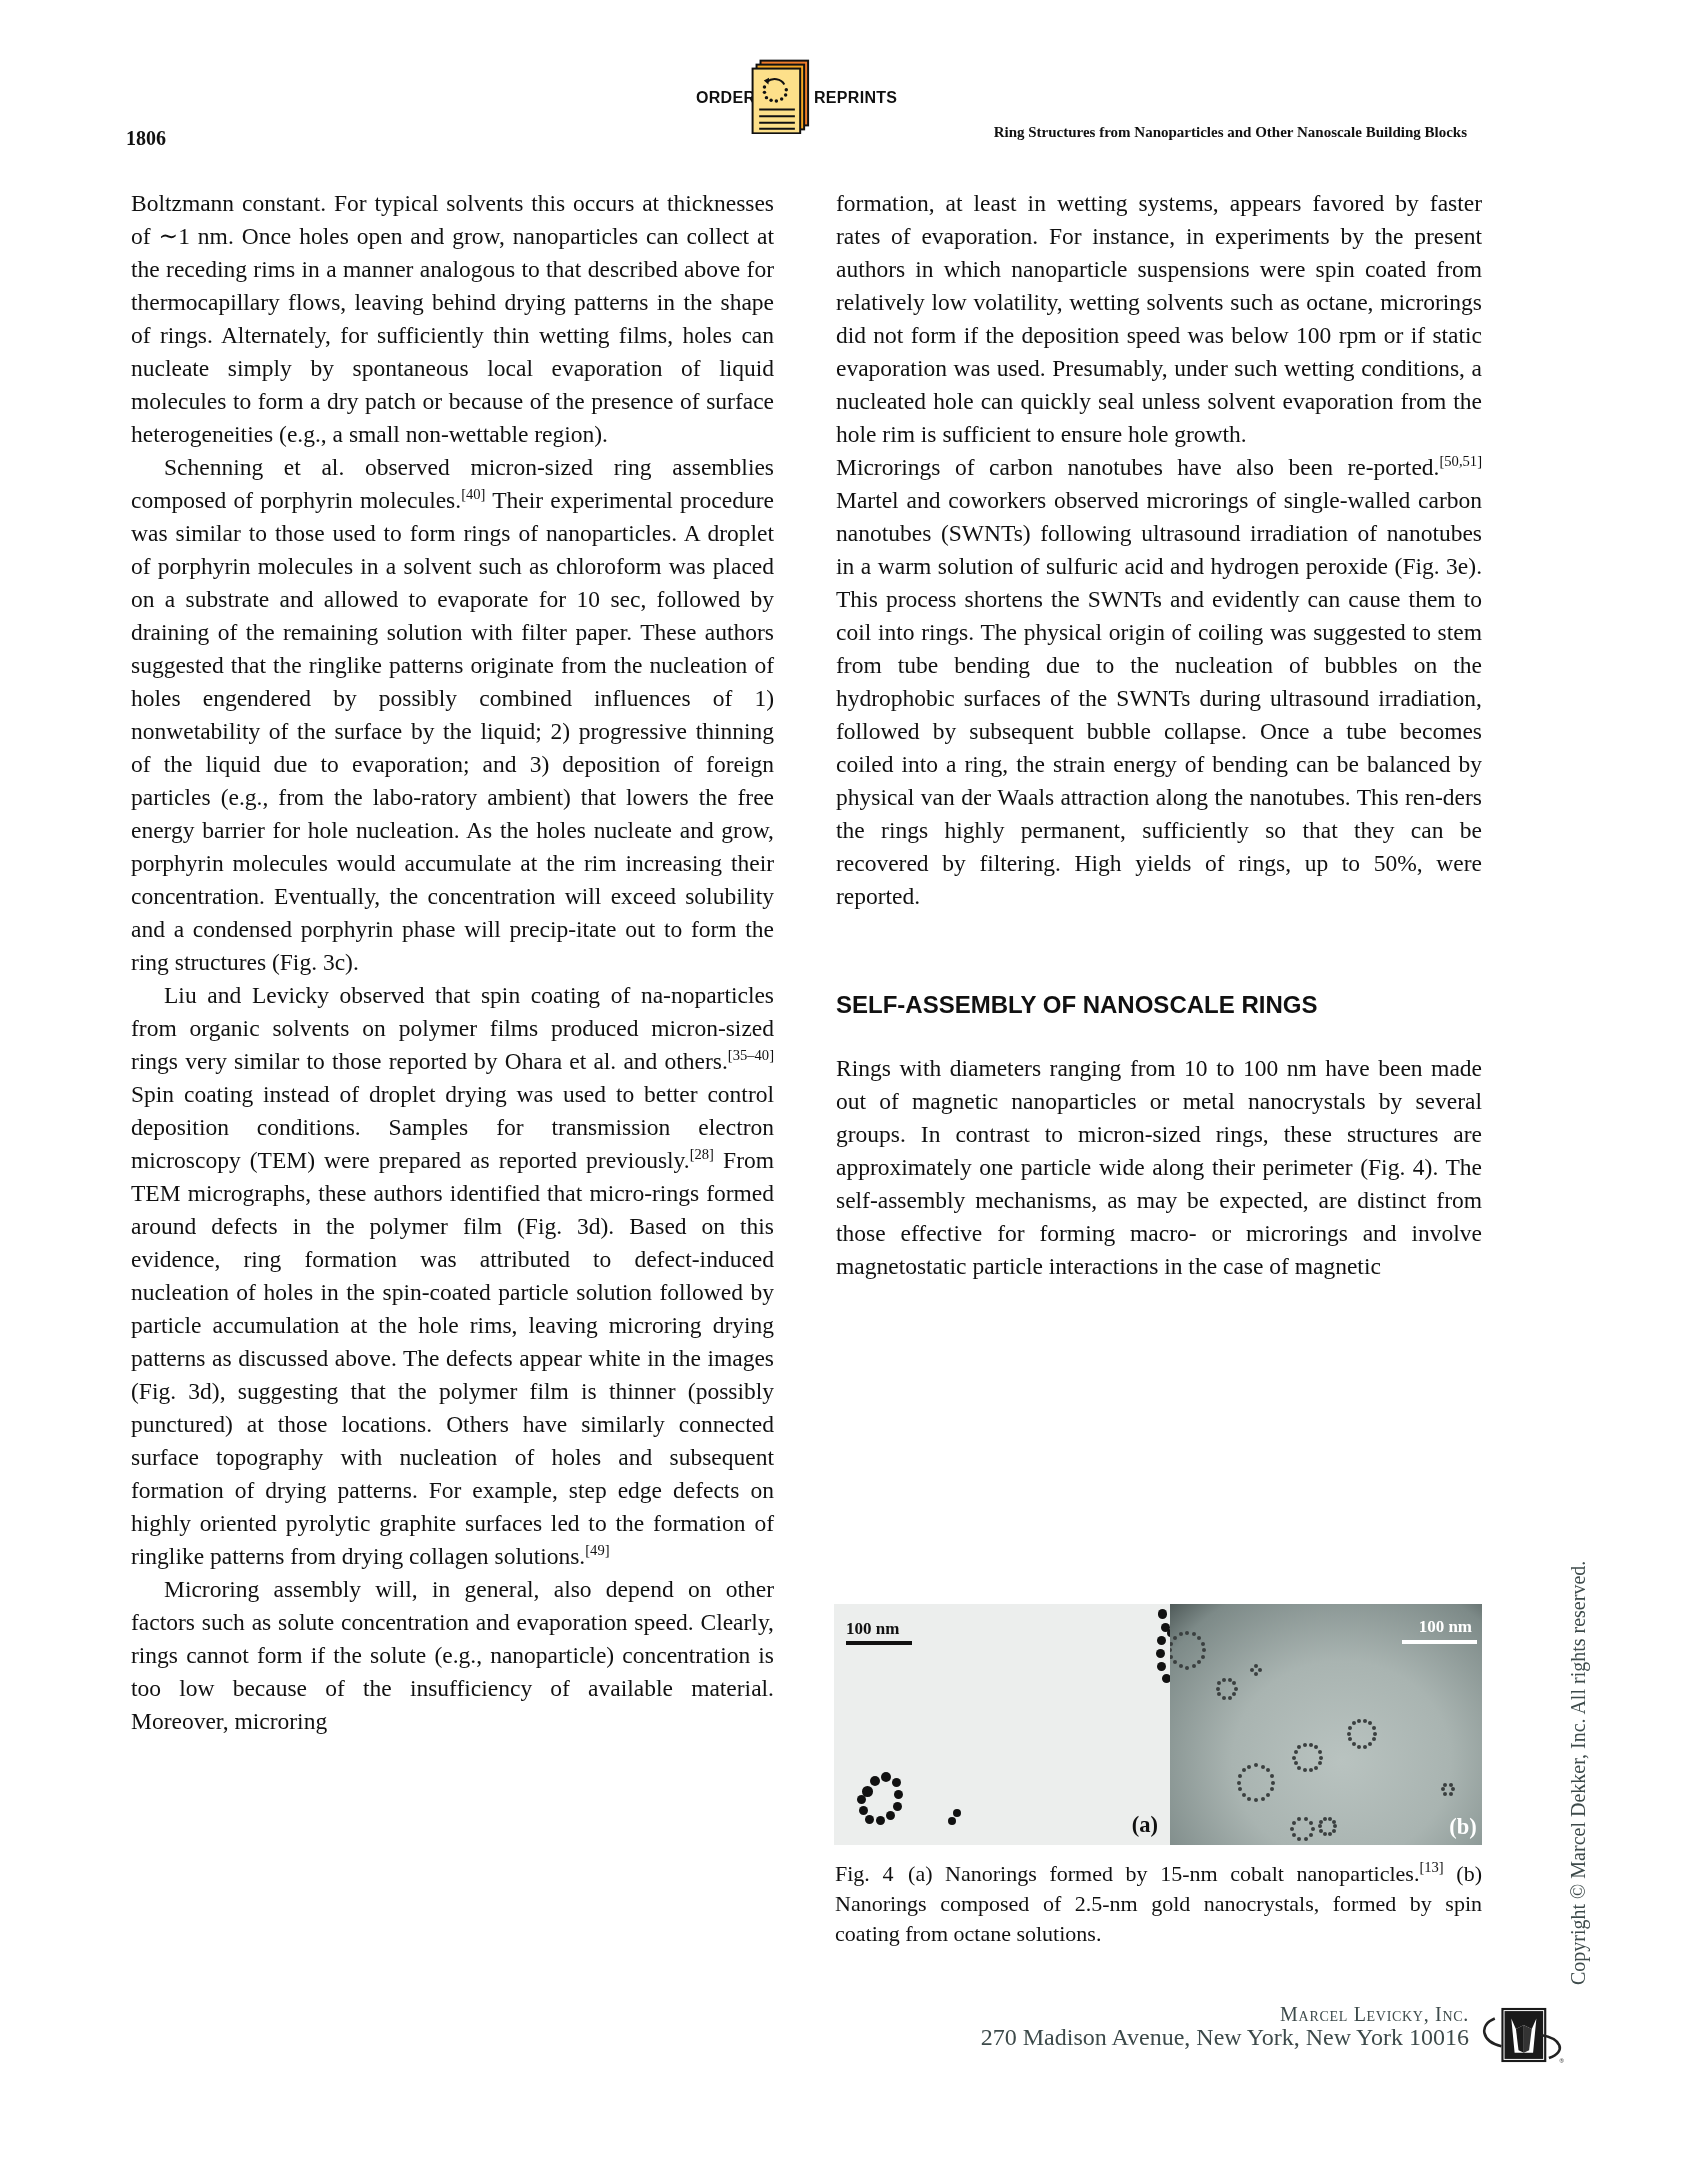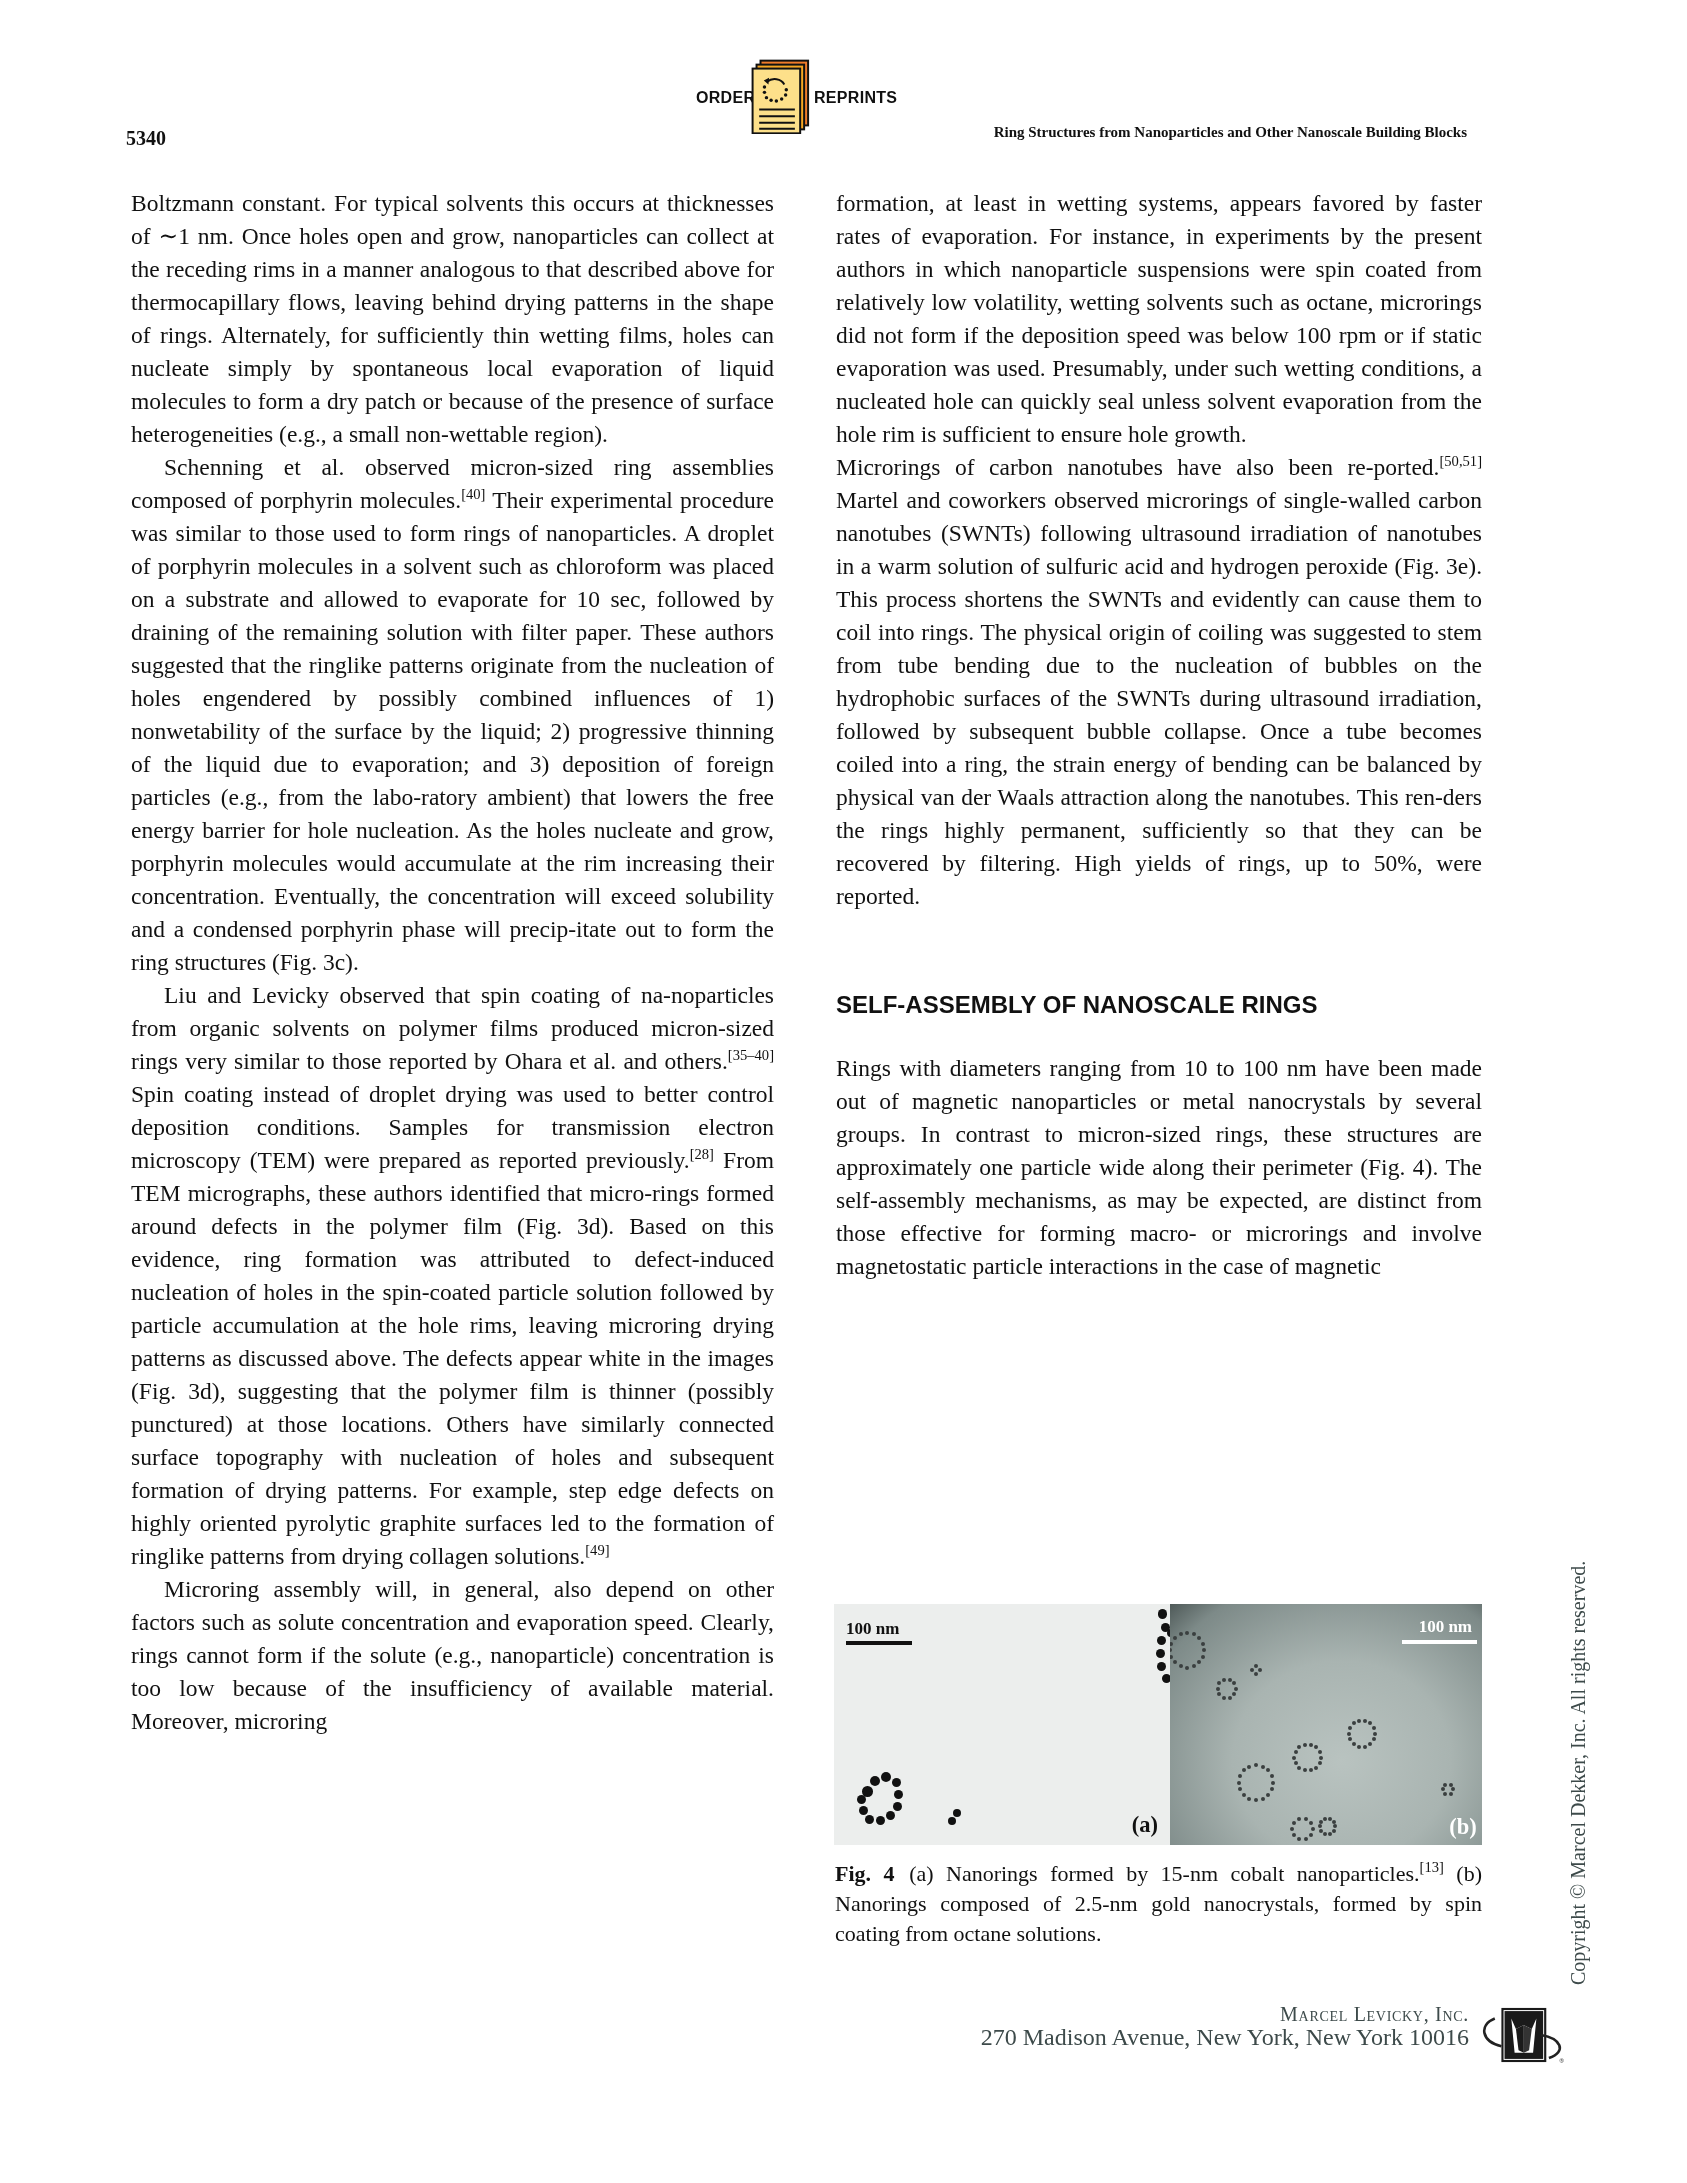--- a/index.html
+++ b/index.html
@@ -36,21 +36,21 @@
   .scale-a { position: absolute; left: 12px; top: 14.6px; font-weight: bold; font-size: 17px; color: #111; }
   .scale-bar-a { position: absolute; left: 12px; top: 37px; width: 66px; height: 4px; background: #111; }
   .scale-b { position: absolute; right: 10px; top: 13.2px; font-weight: bold; font-size: 17px; color: #fff; }
   .scale-bar-b { position: absolute; right: 5.3px; top: 36px; width: 75px; height: 4px; background: #fff; }
   .panel-lbl-a { position: absolute; right: 12px; bottom: 6.6px; font-weight: bold; font-size: 22.5px; color: #111; }
   .panel-lbl-b { position: absolute; right: 5.3px; bottom: 5.3px; font-weight: bold; font-size: 22.5px; color: #fff; }
   .dot { position: absolute; border-radius: 50%; background: #111; }
   .sdot { position: absolute; border-radius: 50%; background: #3a3f3f; }
 
   .caption { position: absolute; left: 835px; top: 1859px; width: 647px; font-size: 22px; line-height: 30px; text-align: justify; }
-  .caption .fig-lbl { font-weight: bold; margin-right: 14.6px; }
+  .caption .fig-lbl { font-weight: normal; margin-right: 14.6px; }
 
   
   .copyright { position: absolute; left: 1567px; top: 1985px; transform-origin: 0 0; transform: rotate(-90deg);
                font-size: 20px; color: #3d4a4a; white-space: nowrap; }
 
   
   .publisher { position: absolute; right: 218px; top: 2003px; font-size: 20px; color: #3d4a4a; font-variant: small-caps; letter-spacing: 0.7px; }
   .address { position: absolute; right: 218px; top: 2024px; font-size: 24px; color: #3d4a4a; white-space: nowrap; }
   .logo { position: absolute; left: 1475px; top: 2005px; width: 99px; height: 60px; }
 </style>
@@ -76,21 +76,21 @@
   <path d="M19 34 L27 30 L26 40 Z" fill="#111"></path>
   <g stroke="#111" stroke-width="3">
     <line x1="12" y1="78" x2="66" y2="78"></line>
       <line x1="12" y1="88" x2="66" y2="88"></line>
     <line x1="12" y1="98" x2="66" y2="98"></line>
       <line x1="12" y1="107" x2="66" y2="107"></line>
   </g>
 </svg>
 <span class="reprints-lbl">REPRINTS</span>
 
-<div class="page-num">5340</div>
+<div class="page-num">1806</div>
 <div class="running-title">Ring Structures from Nanoparticles and Other Nanoscale Building Blocks</div>
 
 <div class="col col-left">
   <p>Boltzmann constant. For typical solvents this occurs at thicknesses of ∼1 nm. Once holes open and grow, nanoparticles can collect at the receding rims in a manner analogous to that described above for thermocapillary flows, leaving behind drying patterns in the shape of rings. Alternately, for sufficiently thin wetting films, holes can nucleate simply by spontaneous local evaporation of liquid molecules to form a dry patch or because of the presence of surface heterogeneities (e.g., a small non-wettable region).</p>
   <p class="indent"><span>Schenning et al. observed micron-sized ring assemblies composed of porphyrin molecules.</span><sup>[40]</sup><span> Their experimental procedure was similar to those used to form rings of nanoparticles. A droplet of porphyrin molecules in a solvent such as chloroform was placed on a substrate and allowed to evaporate for 10 sec, followed by draining of the remaining solution with filter paper. These authors suggested that the ringlike patterns originate from the nucleation of holes engendered by possibly combined influences of 1) nonwetability of the surface by the liquid; 2) progressive thinning of the liquid due to evaporation; and 3) deposition of foreign particles (e.g., from the labo-ratory ambient) that lowers the free energy barrier for hole nucleation. As the holes nucleate and grow, porphyrin molecules would accumulate at the rim increasing their concentration. Eventually, the concentration will exceed solubility and a condensed porphyrin phase will precip-itate out to form the ring structures (Fig. 3c).</span></p>
   <p class="indent"><span>Liu and Levicky observed that spin coating of na-noparticles from organic solvents on polymer films produced micron-sized rings very similar to those reported by Ohara et al. and others.</span><sup>[35–40]</sup><span> Spin coating instead of droplet drying was used to better control deposition conditions. Samples for transmission electron microscopy (TEM) were prepared as reported previously.</span><sup>[28]</sup><span> From TEM micrographs, these authors identified that micro-rings formed around defects in the polymer film (Fig. 3d). Based on this evidence, ring formation was attributed to defect-induced nucleation of holes in the spin-coated particle solution followed by particle accumulation at the hole rims, leaving microring drying patterns as discussed above. The defects appear white in the images (Fig. 3d), suggesting that the polymer film is thinner (possibly punctured) at those locations. Others have similarly connected surface topography with nucleation of holes and subsequent formation of drying patterns. For example, step edge defects on highly oriented pyrolytic graphite surfaces led to the formation of ringlike patterns from drying collagen solutions.</span><sup>[49]</sup></p>
   <p class="indent">Microring assembly will, in general, also depend on other factors such as solute concentration and evaporation speed. Clearly, rings cannot form if the solute (e.g., nanoparticle) concentration is too low because of the insufficiency of available material. Moreover, microring</p>
 </div>
 
 <div class="col col-right">

